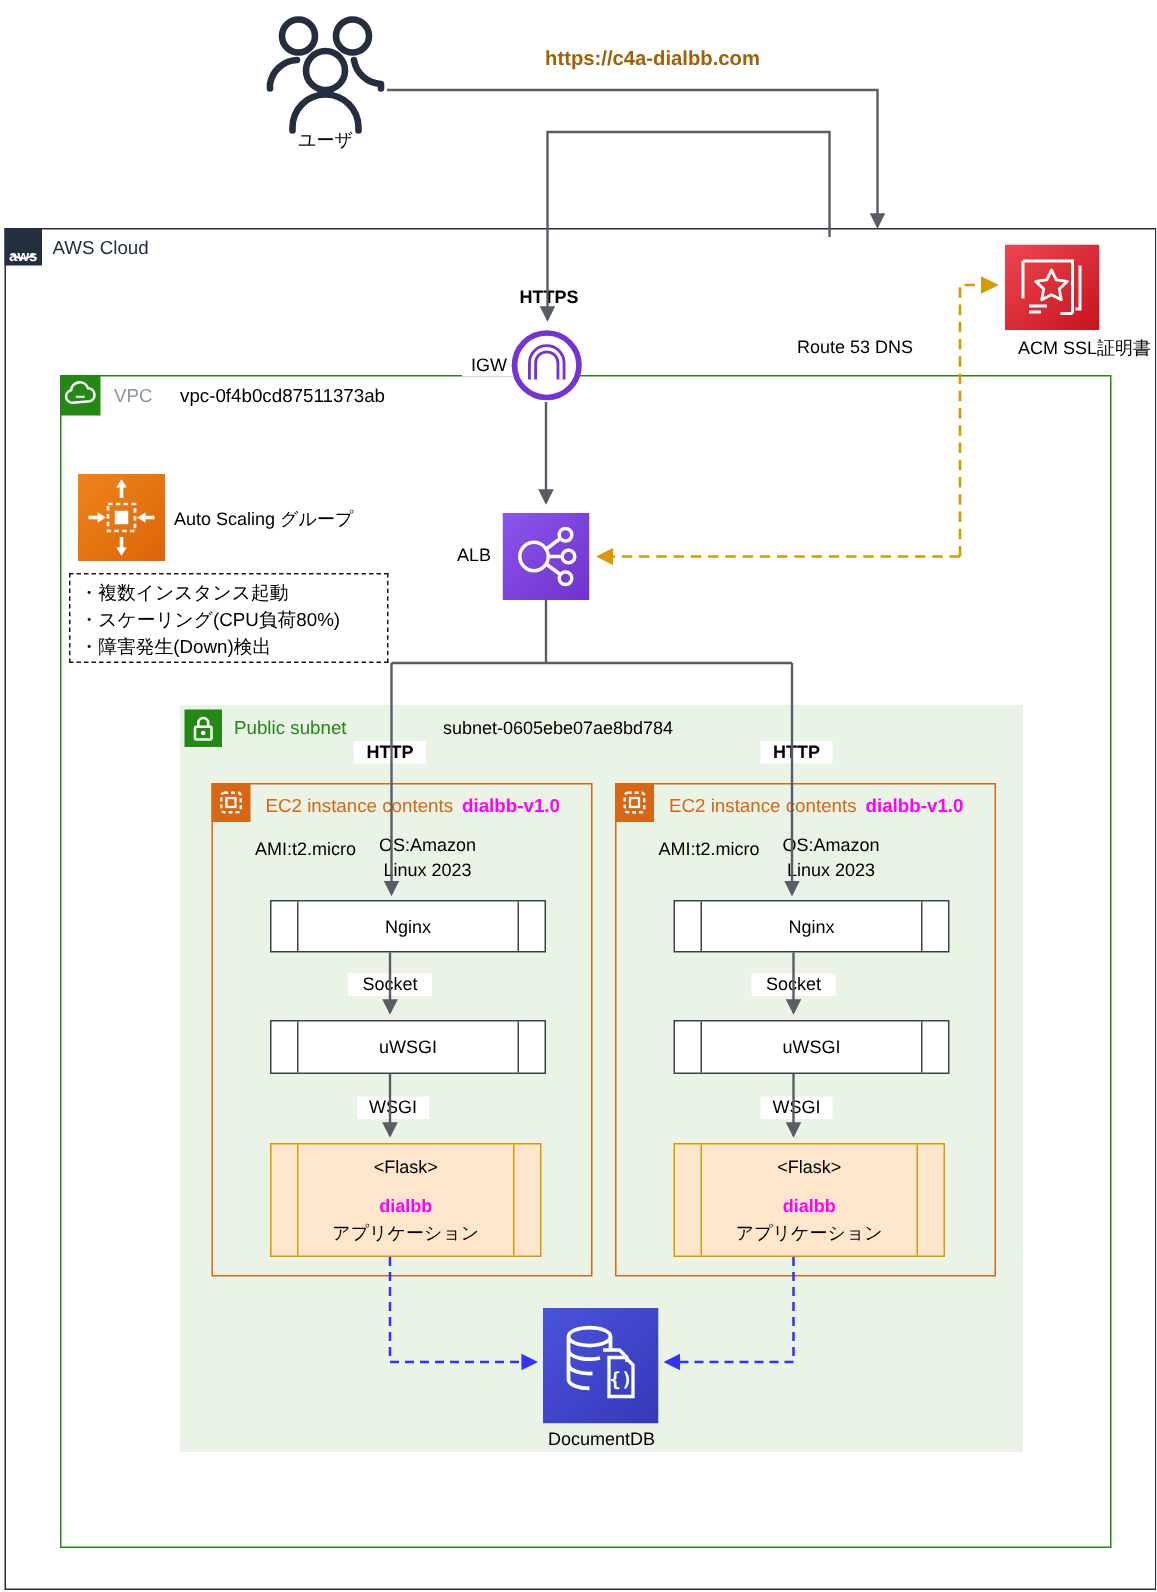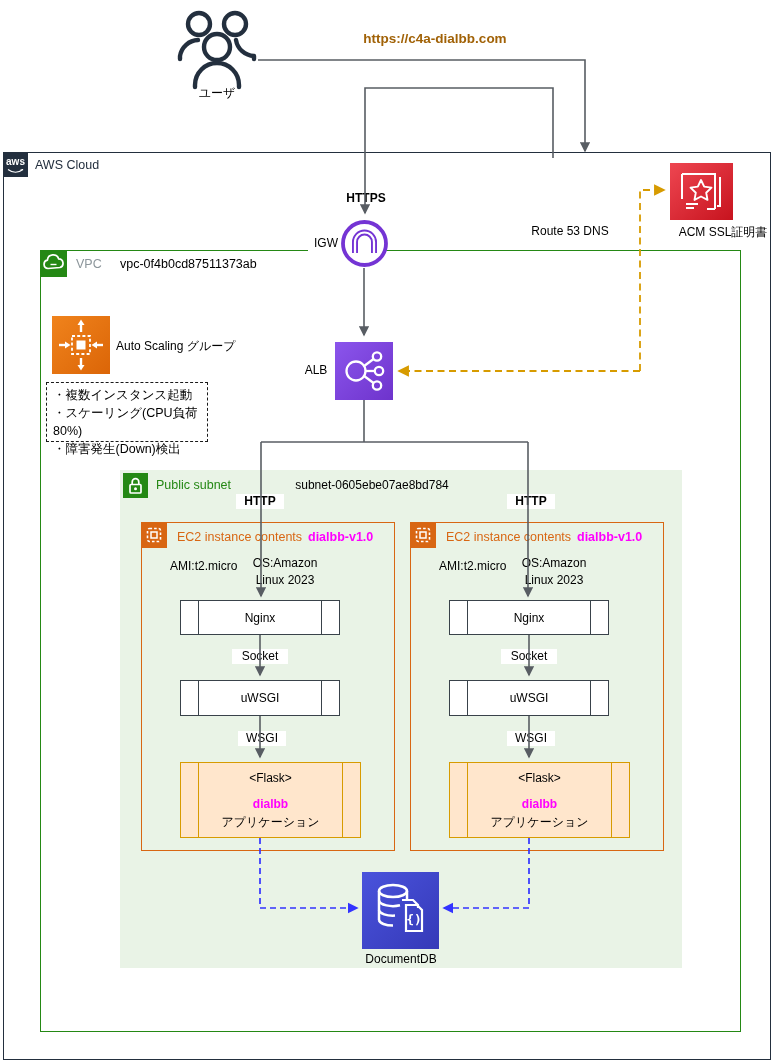--- a/index.html
+++ b/index.html
@@ -7,28 +7,28 @@
           font-family:"Liberation Sans","DejaVu Sans",sans-serif;font-size:12px;color:#000;overflow:hidden;}
   .abs{position:absolute;}
   .lbl{position:absolute;font-size:12px;color:#000;white-space:nowrap;line-height:15px;}
   .wbg{background:#fff;padding:0 2px;text-align:center;}
   .ctr{text-align:center;}
   
   .aws-box{left:3px;top:152px;width:766px;height:906px;border:1.6px solid #232F3E;}
   .vpc-box{left:40px;top:250px;width:699px;height:780px;border:1.6px solid #248814;}
   .subnet-box{left:120px;top:470px;width:562px;height:498px;background:#E9F3E6;}
   .ec2-box{top:522px;width:252px;height:327px;border:1.5px solid #D86613;}
-  .proc{position:absolute;width:160px;background:#fff;border:1.5px solid #39424A;box-sizing:border-box;}
+  .proc{position:absolute;width:184px;background:#fff;border:1.5px solid #39424A;box-sizing:border-box;}
   .proc::before,.proc::after{content:"";position:absolute;top:0;bottom:0;width:0;border-left:1.5px solid #39424A;}
   .proc::before{left:17px;} .proc::after{right:17px;}
   .proc .t{position:absolute;left:0;right:0;top:50%;transform:translateY(-50%);text-align:center;}
   .flask{position:absolute;width:181px;height:76px;background:#FFE6CC;border:1.5px solid #D79B00;box-sizing:border-box;}
   .flask::before,.flask::after{content:"";position:absolute;top:0;bottom:0;width:0;border-left:1.5px solid #D79B00;}
   .flask::before{left:17px;} .flask::after{right:17px;}
-  .note-box{left:46px;top:382px;width:162px;height:60px;border:1.5px dashed #1a1a1a;background:#fff;
+  .note-box{left:46px;top:382px;width:213px;height:60px;border:1.5px dashed #1a1a1a;background:#fff;
             padding:3px 0 0 6px;box-sizing:border-box;line-height:18px;font-size:12.5px;}
   .magenta{color:#FF00FF;font-weight:bold;}
   .orange-t{color:#D86613;font-size:12.5px;}
   .green-t{color:#248814;font-size:12.5px;}
   svg{display:block;}
   #wires{position:absolute;left:0;top:0;z-index:5;pointer-events:none;}
   .topicon{z-index:6;}
 </style>
 </head>
 <body>
@@ -117,21 +117,21 @@
         <circle cx="41" cy="41" r="13"></circle>
         <path d="M19,81 v-2 a22,22 0 0 1 44,0 v2"></path>
       </g>
     </svg>
   </div>
   <div class="lbl ctr" style="left:176px;top:86px;width:82px;">ユーザ</div>
 
   <div class="lbl ctr" style="left:335px;top:31px;width:200px;color:#a16207;font-weight:bold;font-size:13.5px;">https://c4a-dialbb.com</div>
 
   <div class="abs topicon" style="left:3px;top:152px;width:25px;height:25px;background:#232F3E;">
-    <span style="position:absolute;left:0;right:0;top:4px;text-align:center;color:#fff;font-size:10px;font-weight:bold;">aws</span>
+    <span style="position:absolute;left:0;right:0;top:14px;text-align:center;color:#fff;font-size:10px;font-weight:bold;">aws</span>
     <svg width="25" height="25" viewBox="0 0 25 25" style="position:absolute;left:0;top:0;">
       <path d="M5,17.5 q7.5,5.5 15,0 l-2.5,0.5" stroke="#fff" stroke-width="1.2" fill="none"></path>
     </svg>
   </div>
   <div class="lbl" style="left:35px;top:158px;color:#232F3E;font-size:12.5px;">AWS Cloud</div>
 
   <div class="lbl ctr" style="left:509px;top:224px;width:122px;">Route 53 DNS</div>
 
   <div class="abs topicon" style="left:670px;top:163px;">
     <svg width="63" height="57" viewBox="0 0 63 57">

